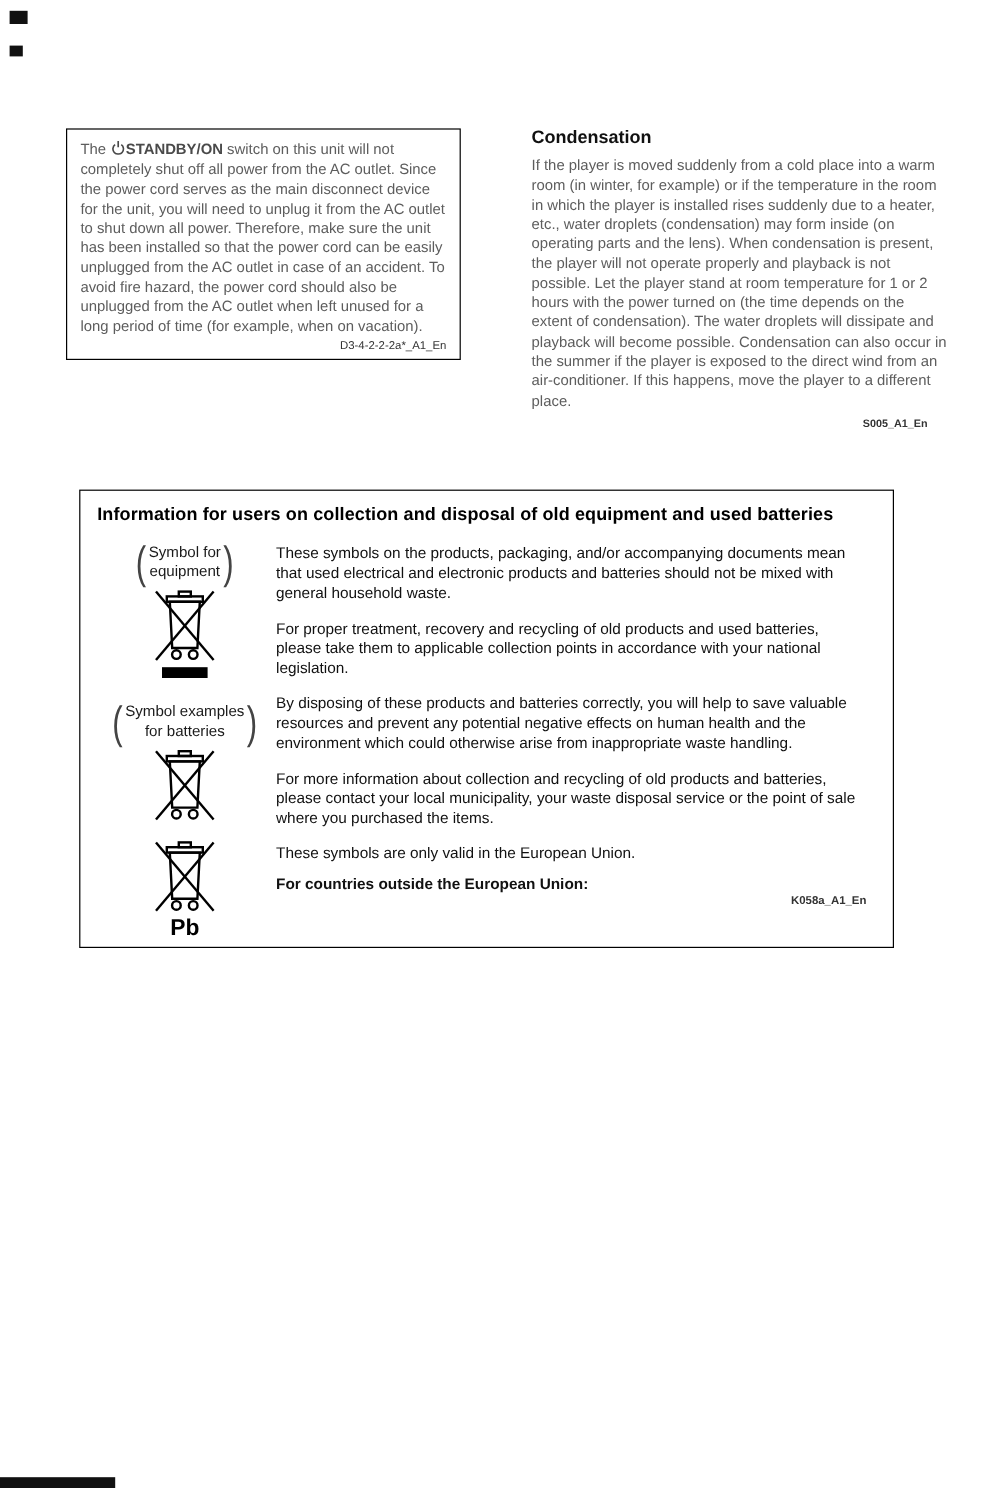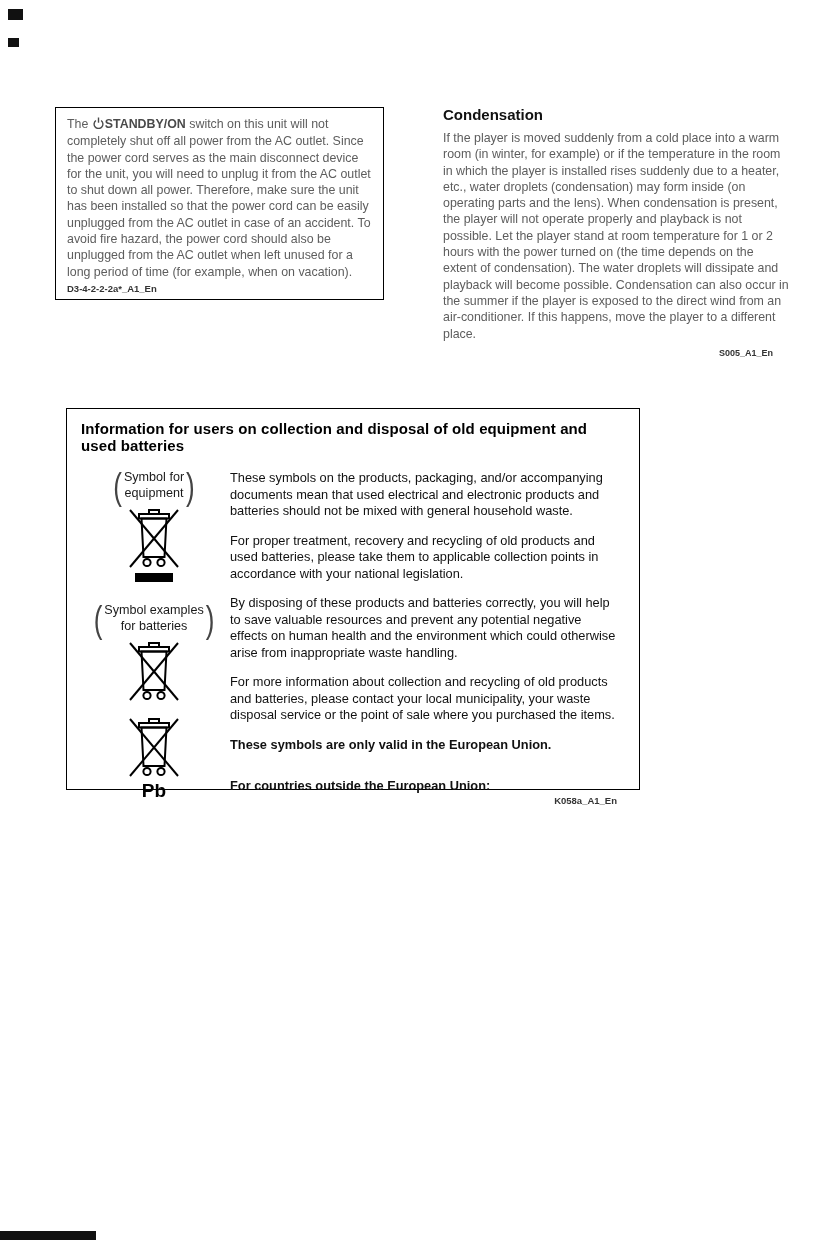--- a/index.html
+++ b/index.html
@@ -34,22 +34,23 @@
     margin: 0 0 3px 0;
   }
   .caution-body {
     font-size: 12.4px;
     line-height: 16.3px;
     color: #5d5d5d;
   }
   .caution-body .bold { font-weight: bold; color: #4a4a4a; }
   .power-icon { display: inline-block; vertical-align: -1px; margin: 0 1px; }
   .caution-code {
+    text-align: right;
     font-size: 9.5px;
-    font-weight: bold;
+    font-weight: normal;
     color: #333;
     margin-top: 3px;
   }
 
   
   .condensation {
     position: absolute;
     left: 443px; top: 106px;
     width: 346px;
   }
@@ -70,21 +71,21 @@
     font-weight: bold;
     color: #333;
     margin-top: 6px;
     padding-right: 16px;
   }
 
   
   .disposal-box {
     position: absolute;
     left: 66px; top: 408px;
-    width: 574px;
+    width: 679px;
     height: 382px;
     border: 1px solid #000;
     box-sizing: border-box;
     padding: 11px 16px 10px 14px;
   }
   .disposal-title {
     font-size: 15px;
     font-weight: bold;
     color: #000;
     margin: 0 0 16px 0;
@@ -138,22 +139,22 @@
     padding-left: 3px;
     padding-right: 6px;
   }
   .text-col p {
     font-size: 12.8px;
     line-height: 16.5px;
     color: #111;
     margin: 0 0 13px 0;
   }
   .text-col p.bold-line {
-    font-weight: bold;
-    margin-bottom: 25px;
+    font-weight: normal;
+    margin-bottom: 9px;
   }
   .text-col p.bold-heading {
     font-weight: bold;
     margin-bottom: 4px;
   }
   .disposal-code {
     text-align: right;
     font-size: 9.5px;
     font-weight: bold;
     color: #333;

